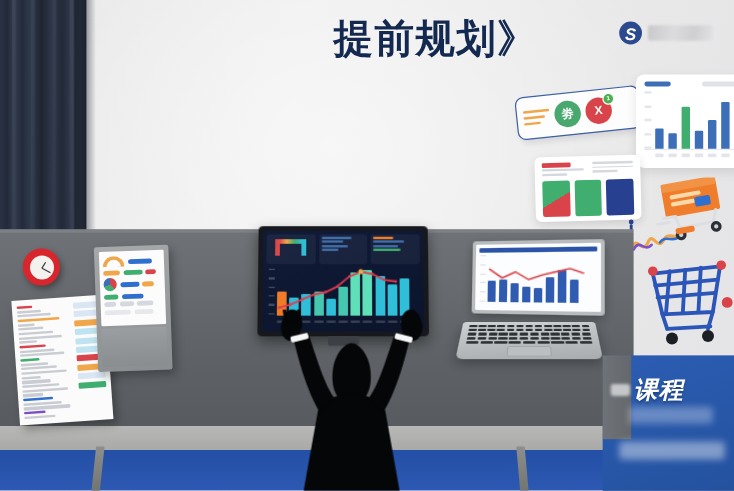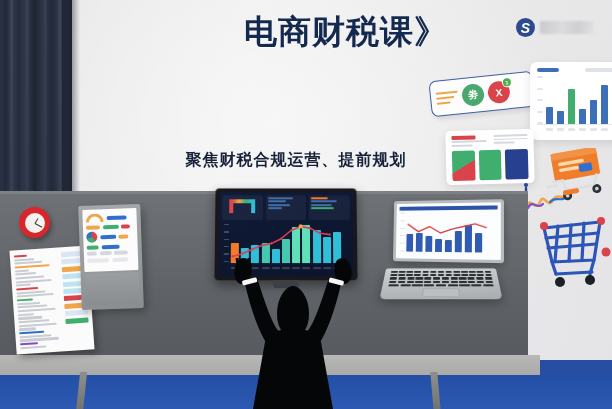--- a/index.html
+++ b/index.html
@@ -522,24 +522,23 @@
   <div class="wall-vignette"></div>
 
   <div class="curtain">
     <div class="curtain-fold" style="left:10px"></div>
     <div class="curtain-fold" style="left:26px"></div>
     <div class="curtain-fold" style="left:44px"></div>
     <div class="curtain-fold" style="left:58px"></div>
   </div>
 
   <div class="headline">
-    <div class="line2">电商财税课》</div>
-  </div>
-
-  <div class="subtitle-sub">聚焦财税合规运营、提前规划</div>
+    <div class="line2">提前规划》</div>
+  </div>
+
 
   <div class="logo-wrap">
     <div class="logo-mark">S</div>
     <div class="logo-redacted"></div>
   </div>
 
   <div class="coupon">
     <div class="coupon-lines">
         <i></i>
         <i></i>
@@ -919,14 +918,21 @@
       <path d="M54,86 C46,74 38,52 32,26 L44,20 C52,44 58,64 66,74 Z"></path>
       <path d="M106,86 C114,74 122,52 128,26 L116,20 C108,44 102,64 94,74 Z"></path>
       <path d="M26,2 C22,6 20,14 22,20 C24,26 30,28 34,24 C38,20 40,12 38,6 C36,0 30,-2 26,2 Z"></path>
       <path d="M134,2 C138,6 140,14 138,20 C136,26 130,28 126,24 C122,20 120,12 122,6 C124,0 130,-2 134,2 Z"></path>
       <path d="M24,0 L26,14 M30,-2 L31,13 M36,0 L36,13" stroke="#050608" stroke-width="3"></path>
     </g>
     <rect x="29" y="21" width="15" height="5" rx="1.5" fill="#f7f7f7" transform="rotate(-14 36 23)"></rect>
     <rect x="116" y="21" width="15" height="5" rx="1.5" fill="#f7f7f7" transform="rotate(14 123 23)"></rect>
   </svg>
 
+  <div class="wm-panel">
+    <div class="wm-edge"></div>
+    <div class="wm-prefix"></div>
+    <div class="wm-title">课程</div>
+    <div class="wm-blur-1"></div>
+    <div class="wm-blur-2"></div>
+  </div>
 
 </div>
 
 </body></html>

